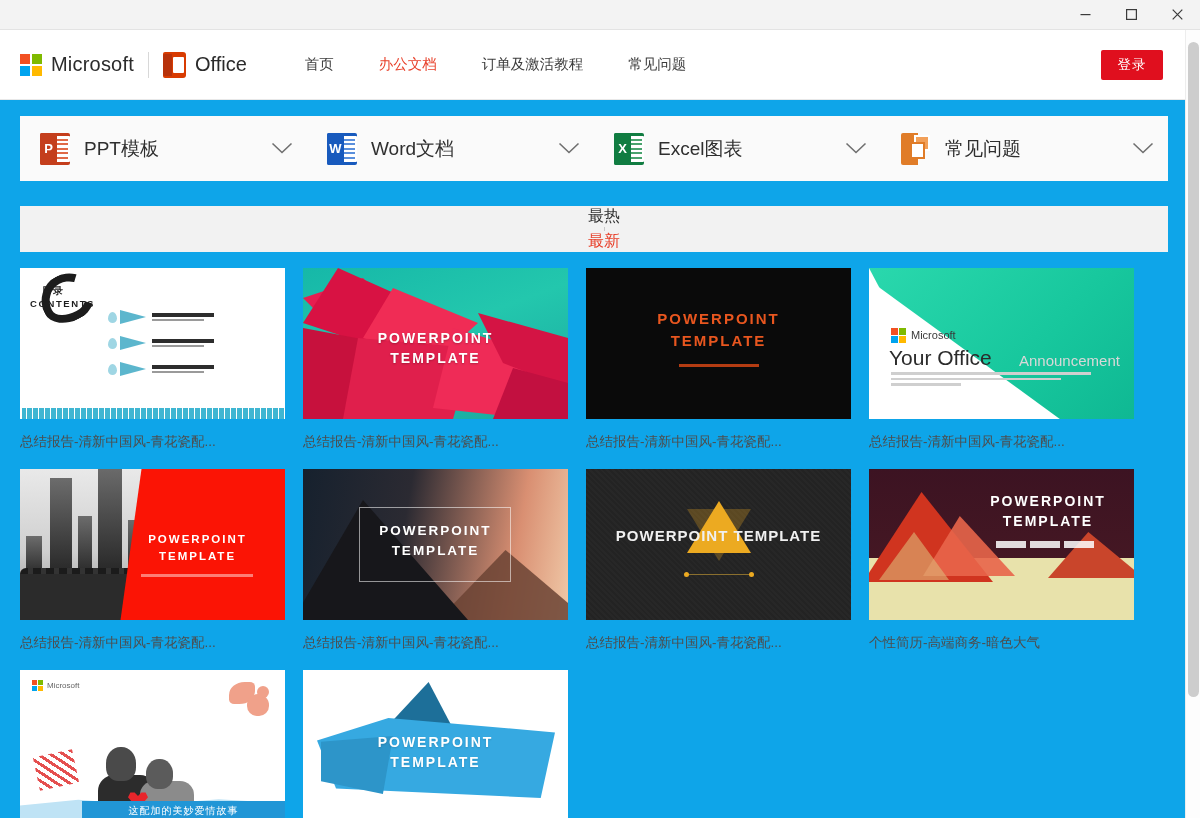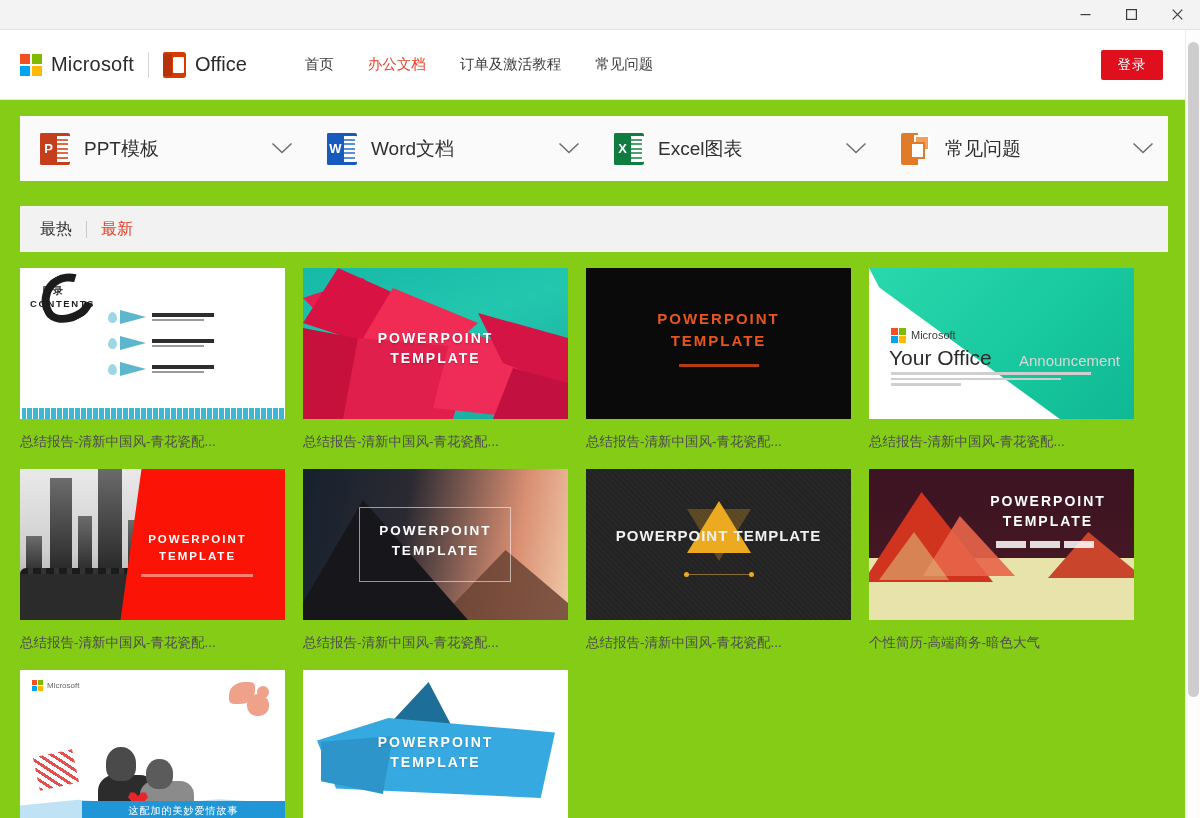--- a/index.html
+++ b/index.html
@@ -1,21 +1,21 @@
 <!DOCTYPE html>
 <html><head>
 <meta charset="utf-8">
 <style>
   * { box-sizing: border-box; margin: 0; padding: 0; }
   html, body {
     width: 1200px; height: 818px;
     font-family: "Liberation Sans", "DejaVu Sans", sans-serif;
     background: #ffffff; overflow: hidden;
   }
-  .app { position: relative; width: 1200px; height: 818px; background:#84cc16; }
+  .app { position: relative; width: 1200px; height: 818px; background:#0ea5e9; }
 
   
   .titlebar {
     position:absolute; left:0; top:0; width:1200px; height:30px;
     background:#f3f3f3; border-bottom:1px solid #e3e3e3;
     display:flex; justify-content:flex-end; align-items:center;
   }
   .winbtn {
     width:46px; height:30px; display:flex; align-items:center; justify-content:center;
     color:#3b3b3b; font-size:13px; line-height:1;
@@ -38,21 +38,21 @@
   .brand-name { font-size:20px; color:#2b2b2b; margin-left:9px; letter-spacing:.2px; }
   .brand-sep { width:1px; height:26px; background:#d8d8d8; margin:0 14px; }
   .office-mark {
     width:23px; height:26px; position:relative; display:inline-block;
   }
   .office-mark .of-back { position:absolute; left:0; top:0; width:23px; height:26px; background:#d83b01; border-radius:2px 3px 3px 2px; }
   .office-mark .of-fold { position:absolute; left:0; top:2px; width:9px; height:22px; background:#b7320b; border-radius:2px 0 0 2px; }
   .office-mark .of-cut  { position:absolute; right:2px; top:5px; width:11px; height:16px; background:#fff; border-radius:1px; }
   .office-name { font-size:20px; color:#2b2b2b; margin-left:9px; }
 
-  .mainnav { display:flex; align-items:center; margin-left:58px; gap:34px; }
+  .mainnav { display:flex; align-items:center; margin-left:58px; gap:45px; }
   .navitem { font-size:14.5px; color:#3c3c3c; white-space:nowrap; cursor:pointer; }
   .navitem.active { color:#e8402a; }
 
   .login-btn {
     margin-left:auto; margin-right:22px;
     width:62px; height:30px; background:#e00f1e; color:#fff;
     font-size:13.5px; display:flex; align-items:center; justify-content:center;
     border-radius:2px; cursor:pointer; letter-spacing:1px;
   }
 
@@ -87,21 +87,21 @@
   .ico-excel .body  { background:#107c41; }
   .ico-excel .letter{ background:#107c41; }
   .ico-excel .lines span { background:#49a36d; }
   .ico-img .letter { background:#e07c28; }
   .ico-img .sq1 { position:absolute; right:1px; top:2px; width:16px; height:16px; background:#f2a059; border:2px solid #fff; }
   .ico-img .sq2 { position:absolute; right:6px; top:9px; width:15px; height:17px; background:#fff; border:2px solid #e07c28; }
 
   
   .sortbar {
     position:absolute; left:20px; top:206px; width:1148px; height:46px;
-    background:#f2f2f2; display:flex; align-items:center; padding-left:20px;
+    background:#f2f2f2; display:flex; align-items:center; padding-left:20px;flex-direction:column;
   }
   .sorttab { font-size:16px; color:#333; cursor:pointer; }
   .sorttab.active { color:#e8402a; }
   .sort-sep { width:1px; height:17px; background:#c9c9c9; margin:0 14px; }
 
   
   .grid {
     position:absolute; left:20px; top:268px; width:1148px; height:550px;
     display:grid; grid-template-columns:repeat(4, 265px);
     column-gap:18px; row-gap:18px; justify-content:start;

